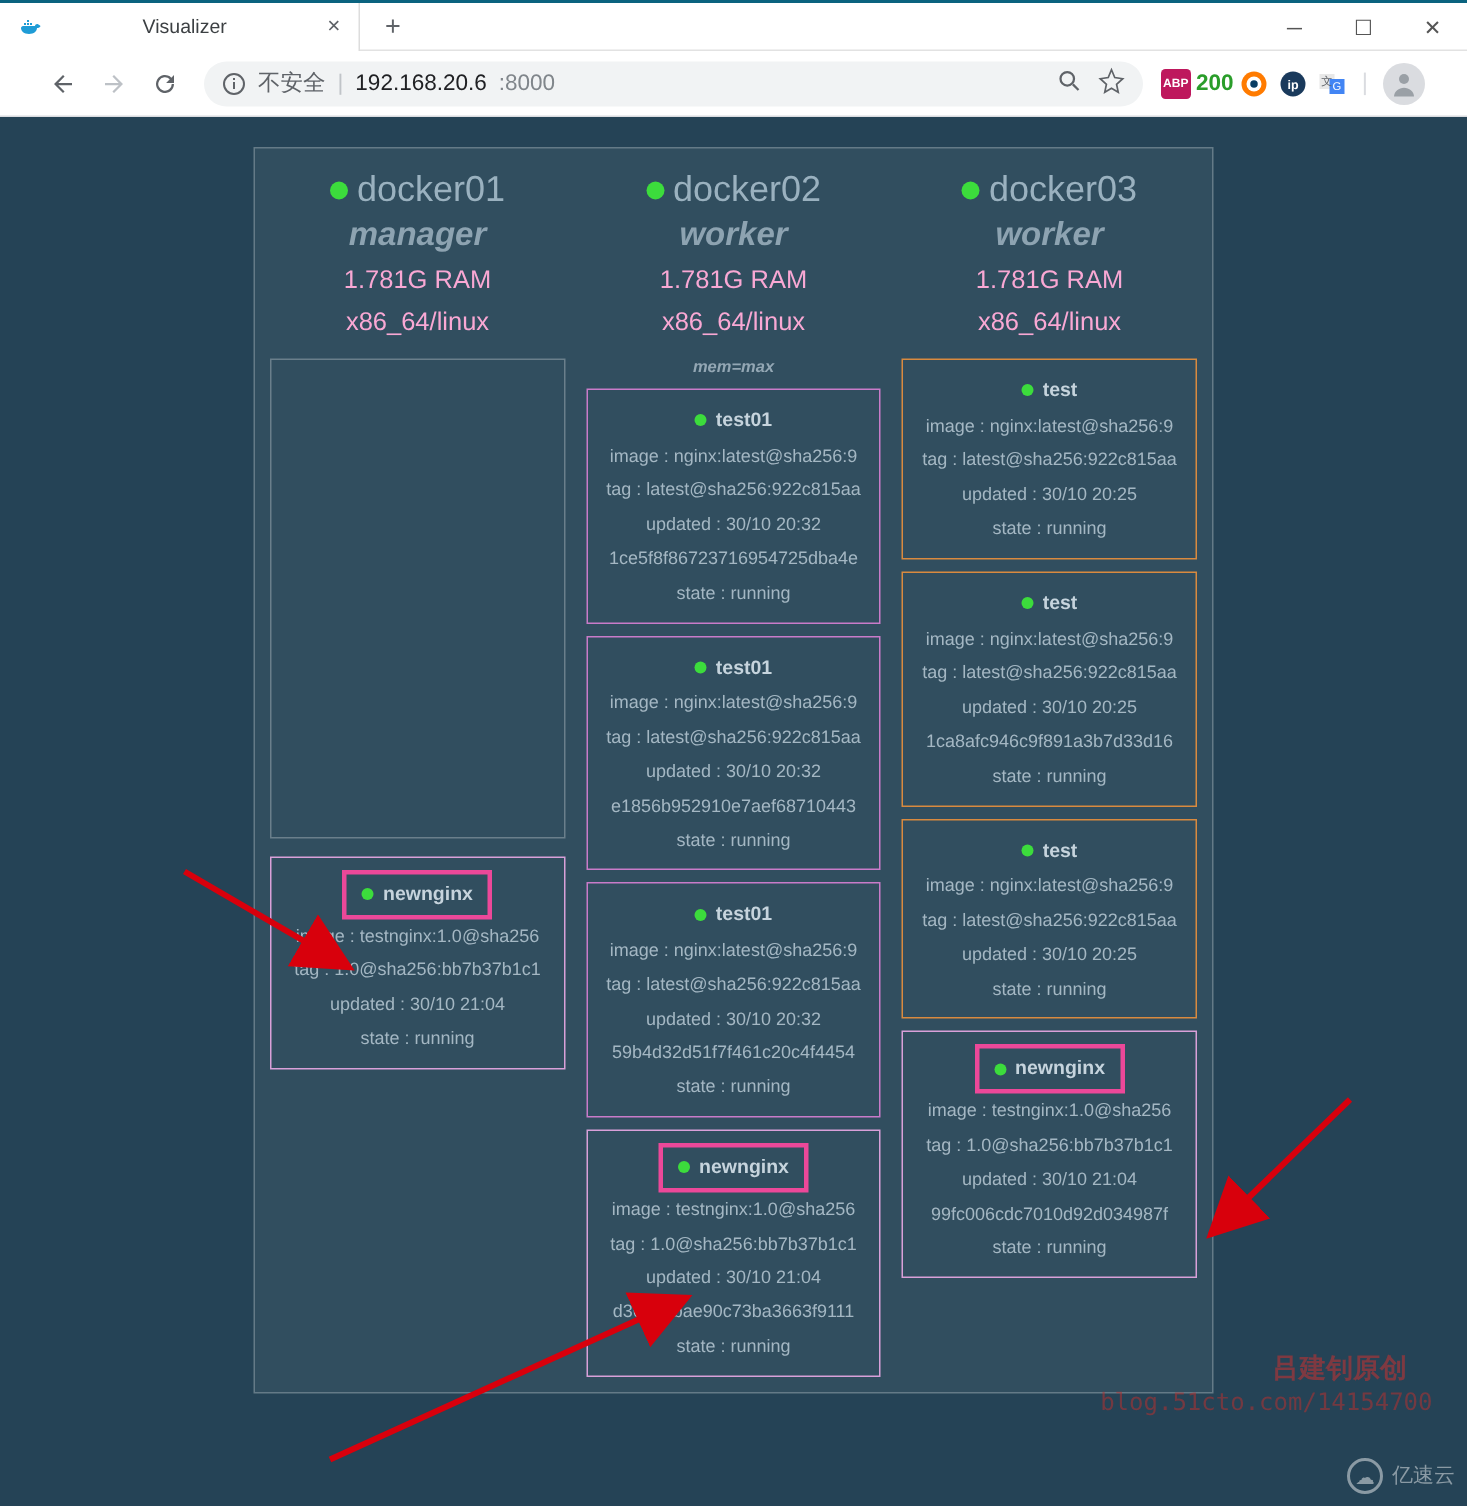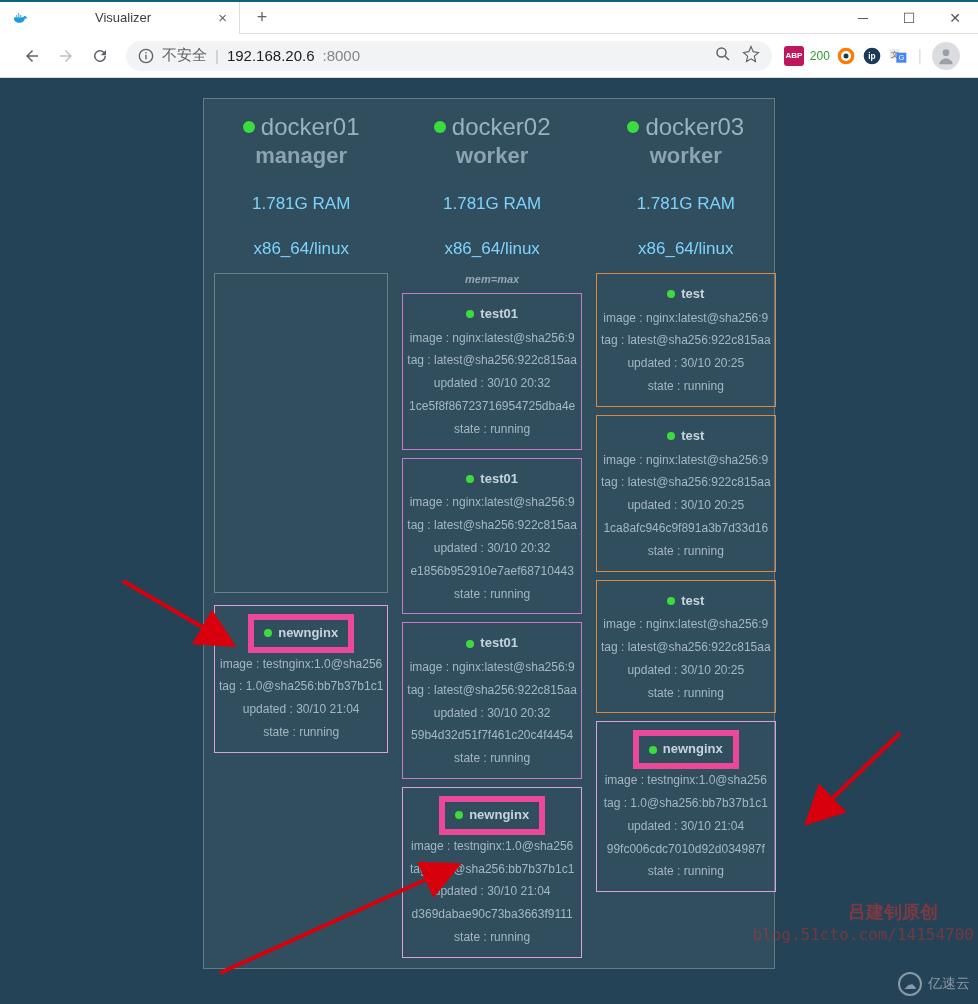--- a/index.html
+++ b/index.html
@@ -23,81 +23,81 @@
     display: flex; align-items: center; gap: 8px; padding: 6px 12px; height: 32px;
     background: #fff; border-right: 1px solid #ddd; min-width: 240px; position: relative; text-align: center;
   }
   .tab .favicon { width: 16px; height: 16px; display:flex; align-items:center; justify-content:center; }
   .tab-title { font-size: 13px; color: #3c4043; flex: 1; }
   .tab-close { color: #5f6368; font-size: 15px; }
   .new-tab { width: 28px; height: 28px; display:flex;align-items:center;justify-content:center;color:#5f6368;font-size:18px;margin-left:8px; }
   
   .toolbar {
     height: 44px; background: #fff; display: flex; align-items: center; gap: 6px;
-    padding: 0 18px; border-bottom: 1px solid #dadce0;
+    padding: 0 28px; border-bottom: 1px solid #dadce0;
   }
   .nav-btn { width: 28px; height: 28px; display:flex;align-items:center;justify-content:center;color:#5f6368; }
   .nav-btn.disabled { color: #bdc1c6; }
   .addr {
     flex: 1; height: 30px; border-radius: 15px; background: #f1f3f4;
     display: flex; align-items: center; padding: 0 12px; gap: 8px;
     font-size: 15px; color: #5f6368; margin: 0 6px;
   }
   .addr .insecure-icon { display:flex;align-items:center;justify-content:center;width:16px;height:16px;color:#5f6368; }
   .addr .host { color: #202124; }
   .addr .port { color: #80868b; }
   .addr-right { margin-left:auto; display:flex; gap:10px; align-items:center; }
   .ext-icon { width: 20px; height: 20px; display:flex;align-items:center;justify-content:center;font-size:14px; }
   .avatar { width:28px;height:28px;border-radius:50%;background:#dadce0;display:flex;align-items:center;justify-content:center;color:#5f6368; }
   
   .page {
     background: #254356; position: absolute; left: 0; right: 0; top: 78px; bottom: 0;
     overflow: hidden; padding-top: 20px;
   }
   .board {
-    width: 572px; margin: 0 auto; background: rgba(255,255,255,0.06);
+    width: 640px; margin: 0 auto; background: rgba(255,255,255,0.06);
     border: 1px solid rgba(255,255,255,0.25);
     display: flex; gap: 6px; padding: 6px;
   }
   .col {
     flex: 1; display: flex; flex-direction: column; align-items: stretch;
   }
   .col-head {
     text-align: center; padding: 8px 0 10px 0;
   }
   .node-name {
     font-size: 24px; font-weight: 500; color: #9ab1bf; display:inline-flex;align-items:center;gap:6px;
   }
   .dot { width:12px;height:12px;border-radius:50%;background:#3cdc3c;display:inline-block; }
-  .role { font-size: 22px; font-weight: 700; color: #8da3b1; margin-top: 2px; }
-  .spec { font-size: 17px; color: #7dd3fc; margin-top: 25px; font-weight: 500; }
+  .role { font-size: 22px; font-weight: 700; color: #8da3b1; margin-top: 2px; font-style: italic; }
+  .spec { font-size: 17px; color: #f9a8d4; margin-top: 8px; font-weight: 500; }
   .memmax { font-size: 11px; color: #93a7b4; font-style: italic; text-align:center; margin: 4px 0; font-weight: 600; }
   .spacer-box {
     border: 1px solid rgba(255,255,255,0.28); height: 320px; margin: 4px 4px 8px 4px;
   }
   .task {
     border: 1px solid #c97bc9; margin: 4px; padding: 8px 4px;
     text-align: center; font-size: 12px; color: #a4b7c3; line-height: 1.9;
     overflow: hidden;
   }
   .task.orange { border-color: #d98a3f; }
   .task.pink-light { border-color: #d9a0d9; }
   .task-title {
     display:inline-flex;align-items:center;gap:6px;color:#c6d4dd;font-weight:700;font-size:13px;
   }
   .task-title.boxed {
-    border: 6px solid #ec4899; padding: 1px 10px;
+    border: 3px solid #ec4899; padding: 1px 10px;
   }
   .small-dot { width:8px;height:8px;border-radius:50%;background:#3cdc3c;display:inline-block; }
   .task-line { white-space: nowrap; }
   
   .arrow { position: absolute; pointer-events: none; }
   
   .wm1 { position:absolute; right: 40px; bottom: 80px; color: rgba(200,50,50,0.55); font-family: "SimSun","宋体",serif; font-size: 18px; font-weight:bold; }
-  .wm2 { position:absolute; right: 4px; bottom: 60px; color: rgba(180,50,50,0.55); font-family: monospace; font-size: 16px; }
+  .wm2 { position:absolute; right: 23px; bottom: 60px; color: rgba(180,50,50,0.55); font-family: monospace; font-size: 16px; }
   .wm3 { position:absolute; right: 8px; bottom: 8px; display:flex;align-items:center;gap:6px;color:#8a9aa4;font-size:14px;font-weight:500; }
   .wm3 .cloud { width:24px;height:24px;border:2px solid #8a9aa4;border-radius:50%;display:flex;align-items:center;justify-content:center;font-size:13px; }
 </style>
 </head>
 <body>
 
 <div class="window-border-top"></div>
 
 <div class="titlebar">
   <div class="tab">
@@ -157,21 +157,21 @@
           </svg>
       </span>
       <span style="color:#5f6368">
         <svg width="18" height="18" viewBox="0 0 24 24">
             <path d="M12 2l2.9 6.9L22 10l-5.5 4.9L18 22l-6-3.5L6 22l1.5-7.1L2 10l7.1-1.1z" fill="none" stroke="#5f6368" stroke-width="1.5"></path>
           </svg>
       </span>
     </div>
   </div>
   <div class="ext-icon" style="background:#be185d;color:#fff;border-radius:3px;font-size:8px;font-weight:bold;padding:3px 1px;">ABP</div>
-  <div class="ext-icon" style="color:#2a9d2a;font-weight:normal;font-size:12px;">200</div>
+  <div class="ext-icon" style="color:#2a9d2a;font-weight:bold;font-size:15px;">200</div>
   <div class="ext-icon">
     <svg width="20" height="20" viewBox="0 0 24 24">
         <circle cx="12" cy="12" r="10" fill="#ff7b00"></circle>
         <circle cx="12" cy="12" r="6" fill="#fff"></circle>
         <circle cx="12" cy="12" r="3" fill="#0a3d62"></circle>
       </svg>
   </div>
   <div class="ext-icon">
     <svg width="20" height="20" viewBox="0 0 24 24">
         <circle cx="12" cy="12" r="10" fill="#1a3a5c"></circle>

